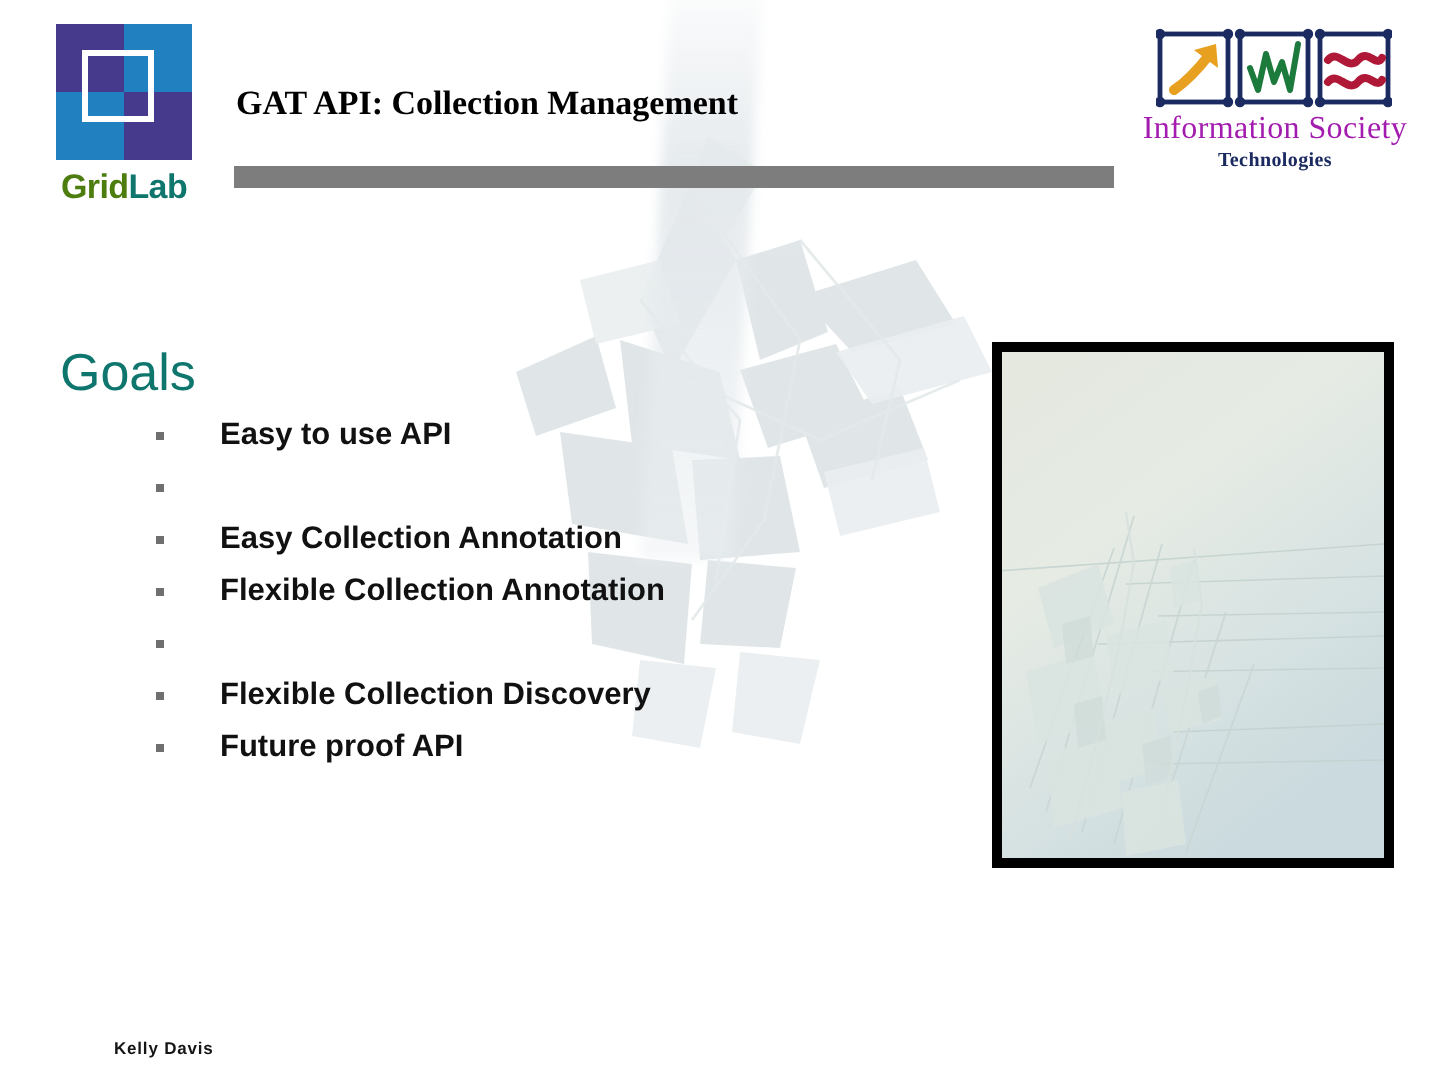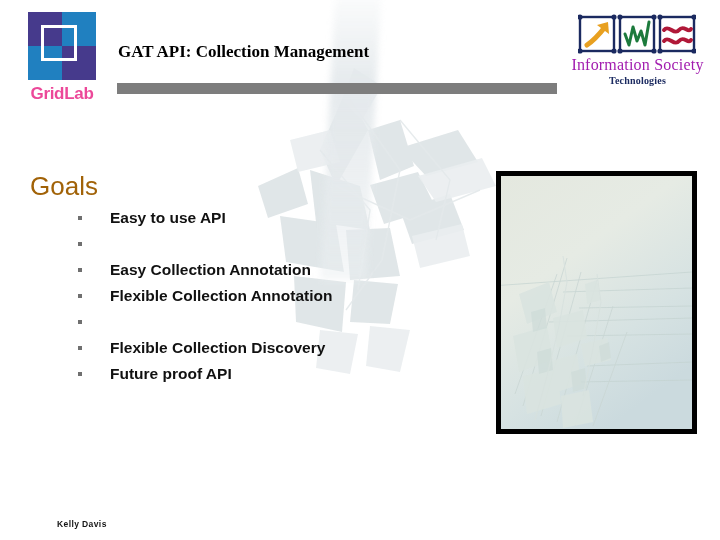--- a/index.html
+++ b/index.html
@@ -74,22 +74,22 @@
     left: 0px;
     top: 72px;
     width: 92px;
     text-align: center;
     font-family: "Liberation Sans", sans-serif;
     font-weight: bold;
     font-size: 17px;
     letter-spacing: -0.3px;
     white-space: nowrap;
   }
-  .gl-word .g1 { color: #ec4899; }
-  .gl-word .g2 { color: #ec4899; margin-top: 32px; }
+  .gl-word .g1 { color: #4d7c0f; }
+  .gl-word .g2 { color: #0f766e; margin-top: 32px; }
 
   .slide-title {
     position: absolute;
     left: 118px;
     top: 42px;
     width: 440px;
     font-family: "Liberation Serif", serif;
     font-weight: bold;
     font-size: 17px;
     color: #000000;
@@ -144,21 +144,21 @@
     white-space: nowrap;
     font-weight: bold;
   }
 
   
   .goals-heading {
     position: absolute;
     left: 30px;
     top: 171px;
     font-size: 26px;
-    color: #a16207;
+    color: #0f766e;
     font-family: "Liberation Sans", sans-serif;
     white-space: nowrap;
   }
   .bullet-list {
     position: absolute;
     left: 30px;
     top: 205px;
     width: 430px;
     list-style: none;
     margin: 0;

